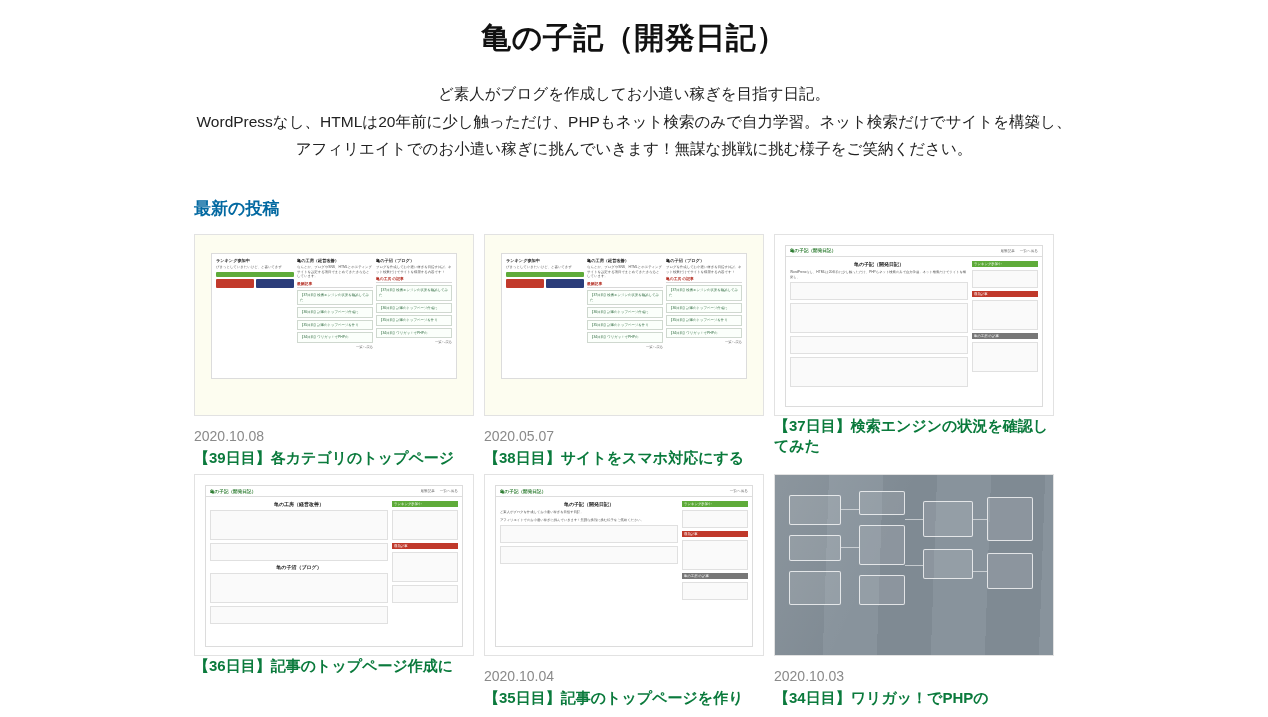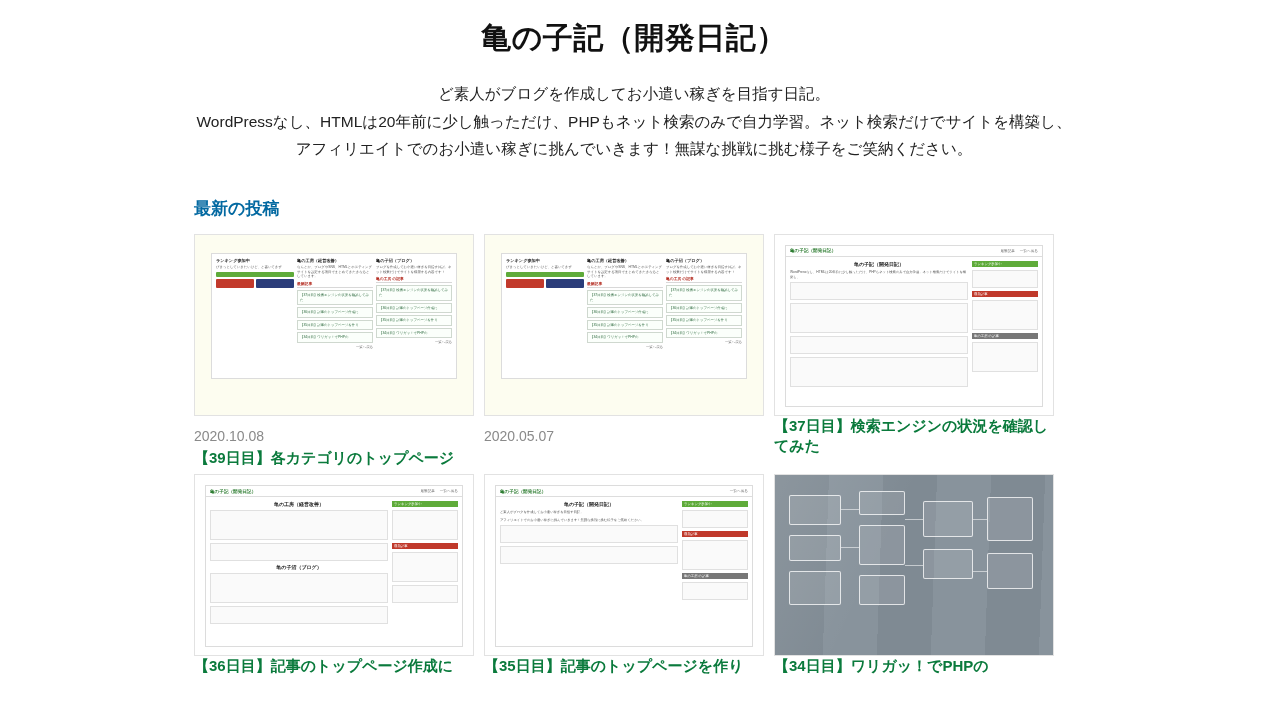--- a/index.html
+++ b/index.html
@@ -288,20 +288,21 @@
               <div class="m-redhead">亀の工房 の記事</div>
               <div class="m-box">【37日目】検索エンジンの状況を確認してみた</div>
               <div class="m-box">【36日目】記事のトップページ作成に</div>
               <div class="m-box">【35日目】記事のトップページを作り</div>
               <div class="m-box">【34日目】ワリガッ！でPHPの</div>
               <div class="m-right">一覧へ戻る</div>
             </div>
           </div>
         </div>
         <div class="date">2020.05.07</div>
+        <a class="post-title" href="#">【38日目】サイトをスマホ対応にする</a>
       </div>
 
       <div class="card">
         <div class="thumb plain">
           <div class="mini mini-full">
             <div class="mf-top">
               <div class="mf-logo">亀の子記（開発日記）</div>
               <div class="mf-nav">
                 <span>最新記事</span>
                 <span>一覧へ戻る</span>
@@ -383,20 +384,21 @@
                 <div class="mf-head">ランキング参加中</div>
                 <div class="mf-card"></div>
                 <div class="mf-head red">最新記事</div>
                 <div class="mf-card tall"></div>
                 <div class="mf-head gray">亀の工房 の記事</div>
                 <div class="mf-card"></div>
               </div>
             </div>
           </div>
         </div>
+        <div class="date">2020.10.04</div>
         <a class="post-title" href="#">【35日目】記事のトップページを作り</a>
       </div>
 
       <div class="card">
         <div class="thumb plain">
           <div class="photo">
             <div class="pbox" style="left:14px;  top:20px;  width:52px; height:30px;"></div>
             <div class="pbox" style="left:14px;  top:60px;  width:52px; height:26px;"></div>
             <div class="pbox" style="left:14px;  top:96px;  width:52px; height:34px;"></div>
             <div class="pbox" style="left:84px;  top:16px;  width:46px; height:24px;"></div>
@@ -407,18 +409,19 @@
             <div class="pbox" style="left:212px; top:22px;  width:46px; height:44px;"></div>
             <div class="pbox" style="left:212px; top:78px;  width:46px; height:36px;"></div>
             <div class="pline" style="left:66px;  top:34px;  width:18px;"></div>
             <div class="pline" style="left:66px;  top:72px;  width:18px;"></div>
             <div class="pline" style="left:130px; top:44px;  width:18px;"></div>
             <div class="pline" style="left:130px; top:90px;  width:18px;"></div>
             <div class="pline" style="left:198px; top:44px;  width:14px;"></div>
             <div class="pline" style="left:198px; top:96px;  width:14px;"></div>
           </div>
         </div>
+        <div class="date">2020.10.03</div>
         <a class="post-title" href="#">【34日目】ワリガッ！でPHPの</a>
       </div>
 
     </div>
   </div>
 </div>
 
 </body></html>

